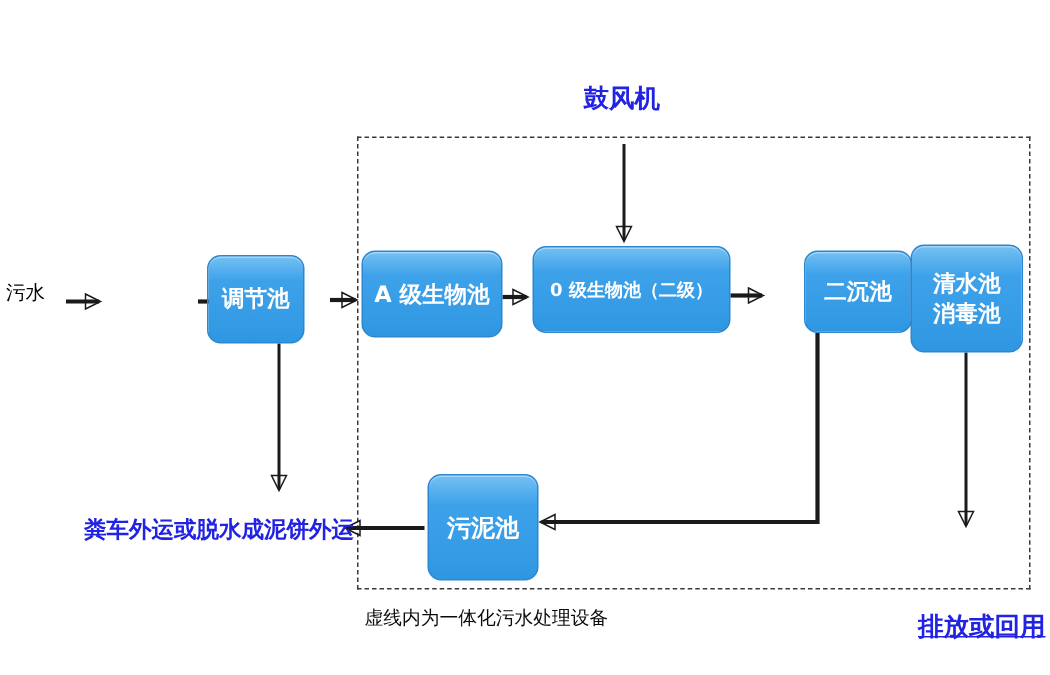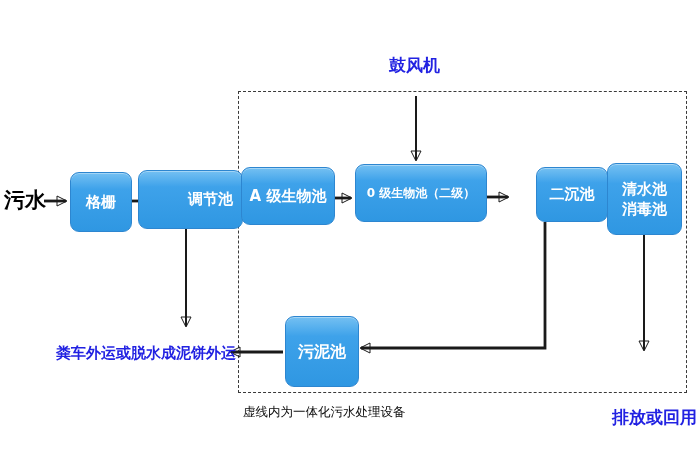--- a/index.html
+++ b/index.html
@@ -16,28 +16,28 @@
   .node{
     position:absolute;display:flex;align-items:center;justify-content:center;
     text-align:center;color:var(--box-text,#fff);font-weight:bold;font-size:15px;
     border-radius:9px;border:1px solid var(--box-border,#2d86d0);
     background:linear-gradient(180deg,var(--box-fill-top,#74c0f2) 0%,var(--box-fill,#3ea2ea) 28%,var(--box-fill-bottom,#2f97e2) 100%);
     box-shadow:inset 0 1px 0 rgba(255,255,255,.35);
     line-height:1.35;white-space:nowrap;
   }
   .label{position:absolute;white-space:nowrap;color:#000;}
   .label.blue{color:var(--blue-label,#2222e2);font-weight:bold;}
-  .influent{left:4px;top:186px;font-size:21px;font-weight:bold;}
+  .influent{left:4px;top:186px;font-size:13px;font-weight:normal;}
   .blower{left:389px;top:54px;font-size:17px;}
   .sludge-out{left:56px;top:344px;font-size:15px;}
   .caption{left:243px;top:404px;font-size:12.5px;color:#0a0a0a;}
-  .discharge{left:612px;top:406px;font-size:17px;}
+  .discharge{left:612px;top:406px;font-size:17px;text-decoration:underline;}
   
   .n-grille{left:70px;top:172px;width:60px;height:58px;}
-  .n-reg{left:138px;top:170px;width:63px;height:57px;padding-left:40px;}
+  .n-reg{left:138px;top:170px;width:63px;height:57px;}
   .n-abio{left:241px;top:167px;width:92px;height:56px;}
   .n-obio{left:355px;top:164px;width:130px;height:56px;font-size:12px;}
   .n-sed{left:512px;top:167px;width:70px;height:53px;margin-left:24px;}
   .n-clear{left:607px;top:163px;width:73px;height:70px;}
   .n-sludge{left:285px;top:316px;width:72px;height:69px;font-size:16px;}
 </style>
 </head>
 <body>
 
 <div class="canvas">
@@ -59,23 +59,20 @@
     <line x1="416" y1="96" x2="416" y2="160" stroke-width="2" marker-end="url(#ah)"></line>
     <line x1="186" y1="229" x2="186" y2="326" stroke-width="2" marker-end="url(#ah)"></line>
     <path d="M545,222 L545,348 L361,348" stroke-width="2.8" marker-end="url(#ah)"></path>
     <line x1="283" y1="352" x2="231" y2="352" stroke-width="2.8" marker-end="url(#ah)"></line>
     <line x1="644" y1="235" x2="644" y2="350" stroke-width="2" marker-end="url(#ah)"></line>
   </svg>
 
   <div class="label influent">污水</div>
   <div class="label blue blower">鼓风机</div>
 
-  <div class="node n-grille">
-    <span>格栅</span>
-  </div>
   <div class="node n-reg">
     <span>调节池</span>
   </div>
   <div class="node n-abio">
     <span>A 级生物池</span>
   </div>
   <div class="node n-obio">
     <span>0 级生物池（二级）</span>
   </div>
   <div class="node n-sed">

